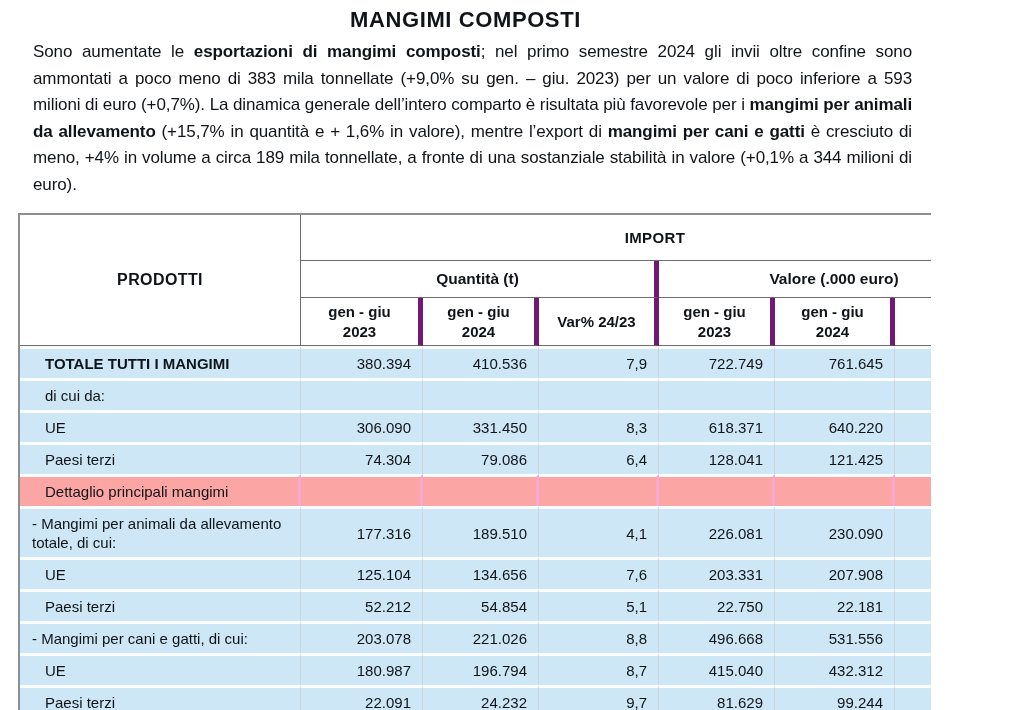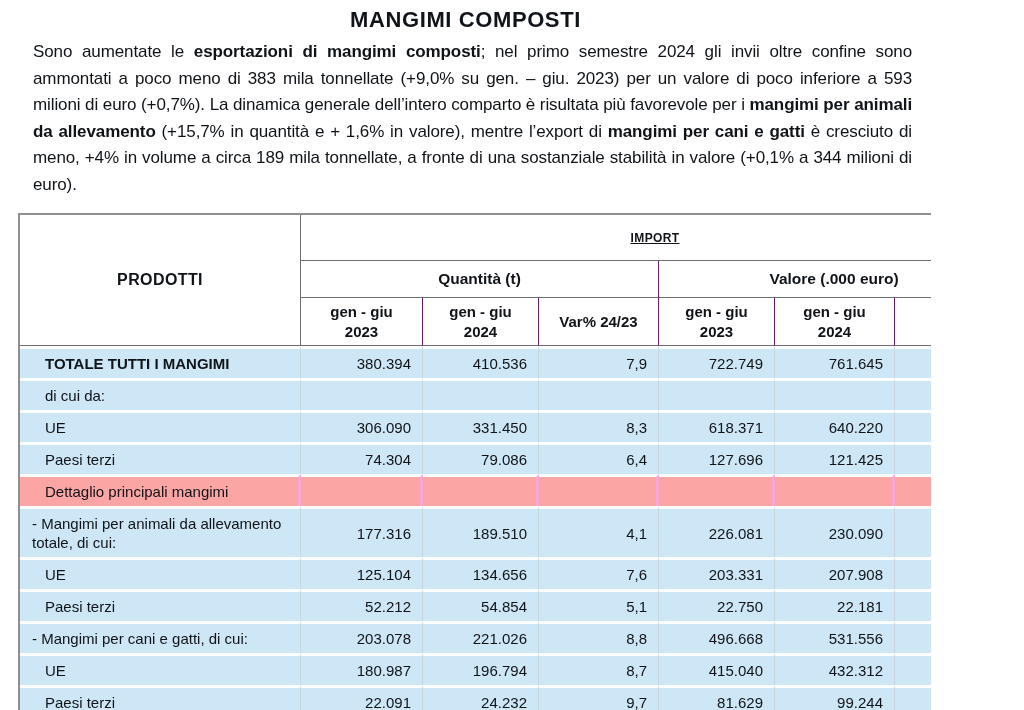--- a/index.html
+++ b/index.html
@@ -37,32 +37,32 @@
     margin-left: 18px;
     border: 2px solid #8f8f8f;
   }
 
   
   thead th, thead td {
     background: #ffffff;
     font-weight: bold;
     text-align: center;
     vertical-align: middle;
-    border-right: 1px solid #701a75;
+    border-right: 5px solid #701a75;
     border-bottom: 1px solid #6e6e6e;
     padding: 2px 4px;
   }
   thead th:last-child { border-right: none; }
   td.prodotti-cell {
     font-size: 16px;
     letter-spacing: 0.4px;
     border-right: 1px solid #6e6e6e;
     border-bottom: 1px solid #6e6e6e;
   }
-  tr.hrow-1 th { height: 46px; font-size: 12px; letter-spacing: 0.4px; text-decoration: underline; }
+  tr.hrow-1 th { height: 46px; font-size: 15px; letter-spacing: 0.4px; }
   tr.hrow-2 th { height: 37px; font-size: 15.5px; }
   tr.hrow-3 th { height: 48px; font-size: 15px; line-height: 20px; white-space: pre-line; }
 
   
   tbody td {
     font-size: 15px;
     line-height: 19px;
     vertical-align: middle;
     padding: 5px 11px 5px 11px;
     border-top: 3px solid #fbfdfe;
@@ -144,21 +144,21 @@
         <td class="num">8,3</td>
         <td class="num">618.371</td>
         <td class="num">640.220</td>
         <td class="num">3,5</td>
       </tr>
       <tr class="shaded">
         <td class="label">Paesi terzi</td>
         <td class="num">74.304</td>
         <td class="num">79.086</td>
         <td class="num">6,4</td>
-        <td class="num">127.696</td>
+        <td class="num">128.041</td>
         <td class="num">121.425</td>
         <td class="num">16,3</td>
       </tr>
       <tr class="plain">
         <td class="label">Dettaglio principali mangimi</td>
         <td class="num"></td>
         <td class="num"></td>
         <td class="num"></td>
         <td class="num"></td>
         <td class="num"></td>

